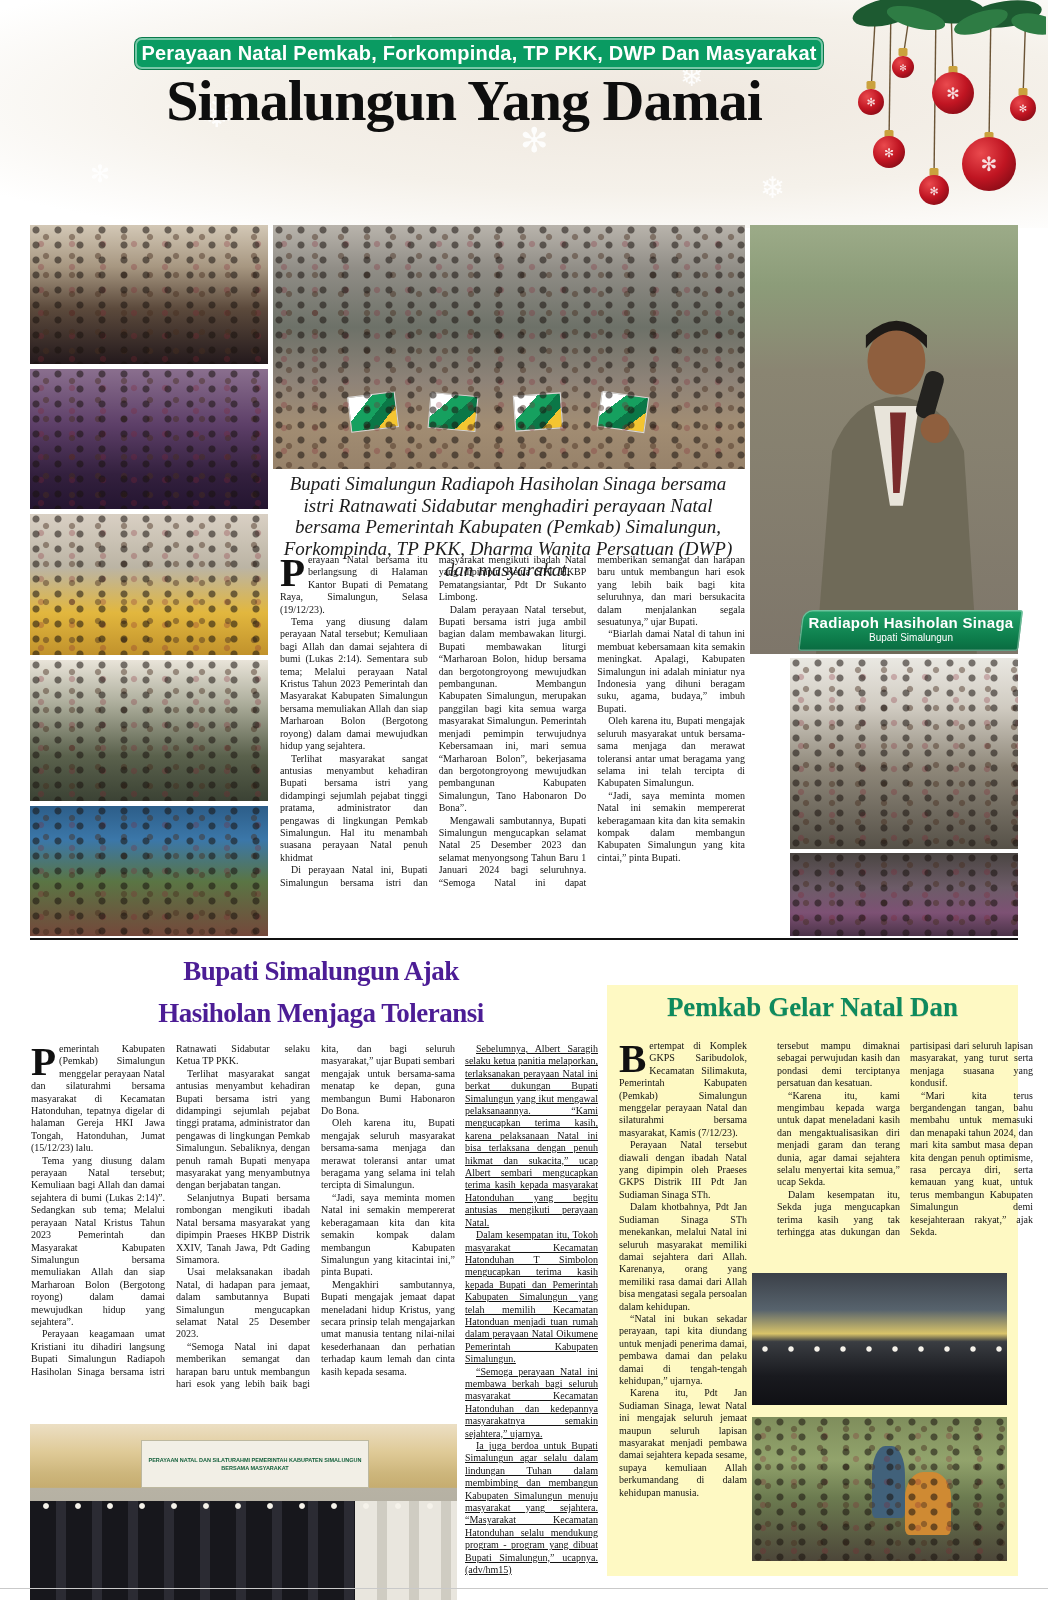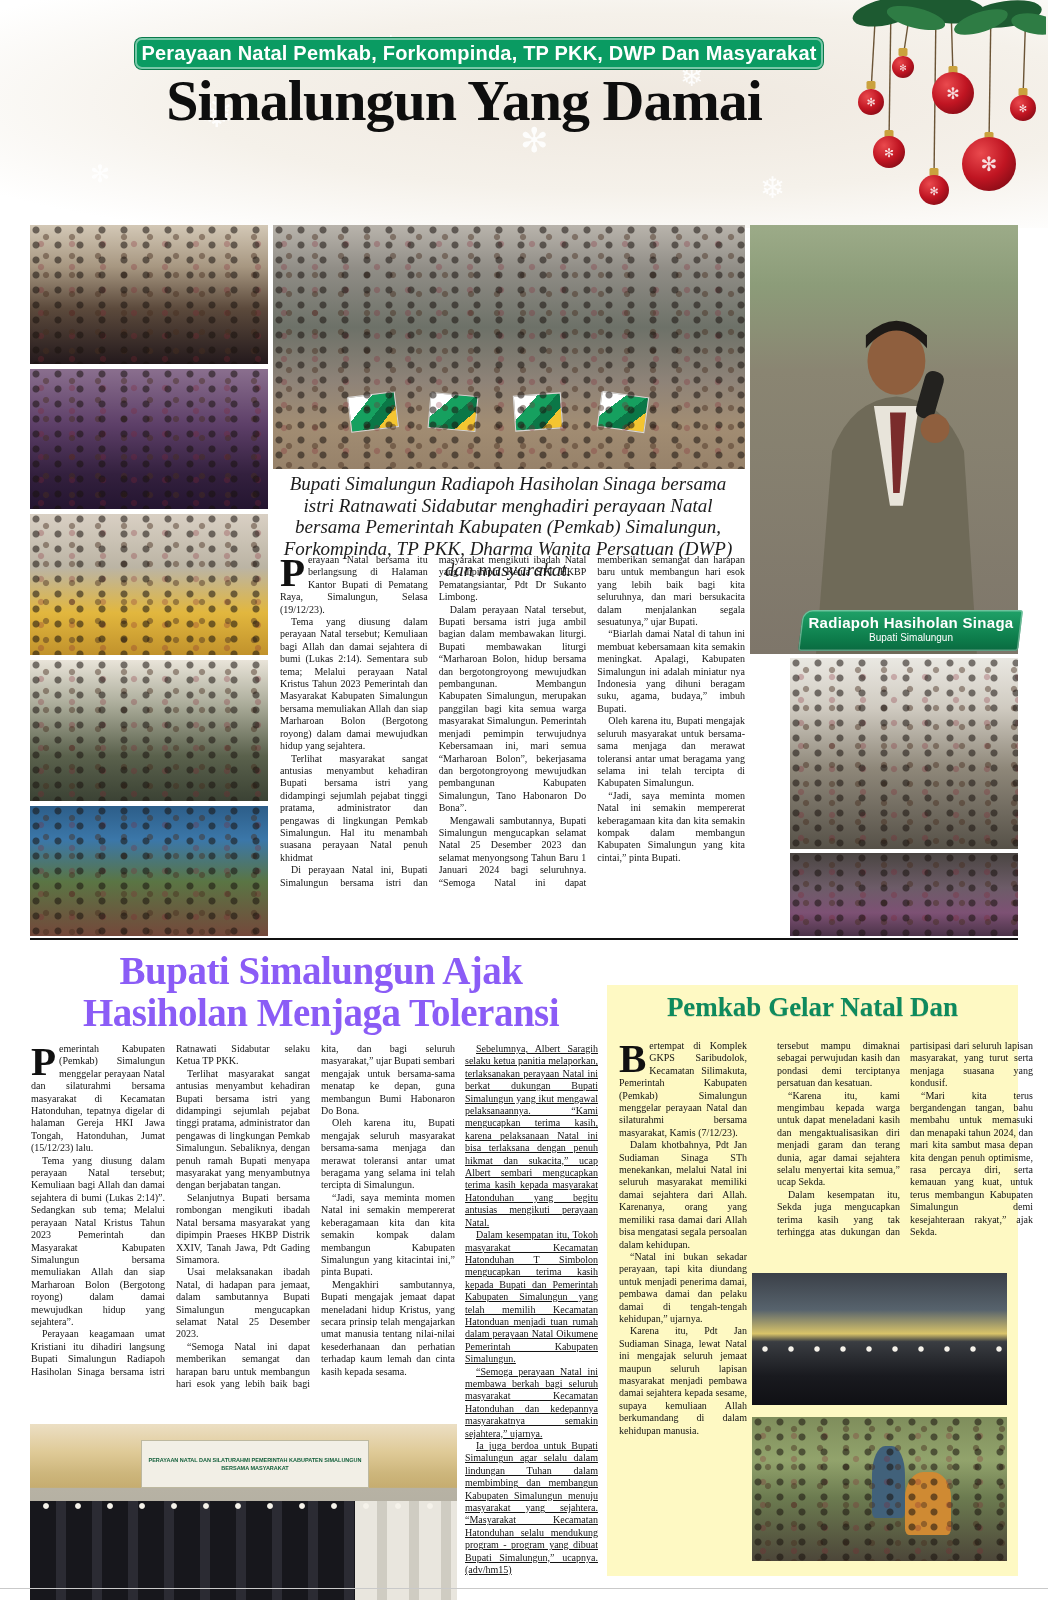--- a/index.html
+++ b/index.html
@@ -77,21 +77,21 @@
   .bottom-rule{position:absolute;left:0;top:1588px;width:1048px;height:1px;background:#c9c9c9;}
   .body-text{font-size:10px;line-height:12.4px;text-align:justify;color:#131313;}
   .body-text p{margin:0;text-indent:11px;}
   .body-text p.lead{text-indent:0;}
   .body-text p.lead::first-letter{float:left;font-size:41px;line-height:32px;font-weight:bold;
     padding:2px 3px 0 0;color:#111;}
   .body-text p.no-indent{text-indent:0;}
   #a1-body{position:absolute;left:280px;top:554px;width:465px;height:383px;
     column-count:3;column-gap:11px;overflow:hidden;}
   .a2-headline{position:absolute;left:40px;top:950px;width:562px;text-align:center;
-    font-weight:bold;font-size:39px;line-height:42px;color:#8b5cf6;letter-spacing:-.5px;}
+    font-weight:bold;font-size:27px;line-height:42px;color:#4c1d95;letter-spacing:-.5px;}
   #a2-main{position:absolute;left:31px;top:1043px;width:424px;height:378px;
     column-count:3;column-gap:11px;overflow:hidden;}
   #a2-side{position:absolute;left:465px;top:1043px;width:133px;height:542px;overflow:hidden;text-decoration:underline;}
   .a3-panel{position:absolute;left:607px;top:985px;width:411px;height:591px;background:#fef9c3;}
   .a3-headline{position:absolute;left:6px;top:8px;width:399px;text-align:center;
     font-weight:bold;font-size:27px;line-height:29px;color:#0e8a5d;text-shadow:0 1px 0 rgba(0,0,0,.12);}
   #a3-col1{position:absolute;left:619px;top:1040px;width:128px;height:512px;overflow:hidden;}
   #a3-rest{position:absolute;left:777px;top:1040px;width:256px;height:228px;
     column-count:2;column-gap:10px;overflow:hidden;}
   .fig-svg{position:absolute;bottom:0;left:8%;width:84%;height:92%;}
@@ -271,20 +271,21 @@
   </div>
 
   <div class="a3-panel">
     <h2 class="a3-headline" style="margin:0;">
       <span style="display:block;">Pemkab Gelar Natal Dan</span>
     </h2>
   </div>
 
   <div class="body-text" id="a3-col1">
     <p class="lead">Bertempat di Komplek GKPS Saribudolok, Kecamatan Silimakuta, Pemerintah Kabupaten (Pemkab) Simalungun menggelar perayaan Natal dan silaturahmi bersama masyarakat, Kamis (7/12/23).</p>
+    <p>Perayaan Natal tersebut diawali dengan ibadah Natal yang dipimpin oleh Praeses GKPS Distrik III Pdt Jan Sudiaman Sinaga STh.</p>
     <p>Dalam khotbahnya, Pdt Jan Sudiaman Sinaga STh menekankan, melalui Natal ini seluruh masyarakat memiliki damai sejahtera dari Allah. Karenanya, orang yang memiliki rasa damai dari Allah bisa mengatasi segala persoalan dalam kehidupan.</p>
     <p>“Natal ini bukan sekadar perayaan, tapi kita diundang untuk menjadi penerima damai, pembawa damai dan pelaku damai di tengah-tengah kehidupan,” ujarnya.</p>
     <p>Karena itu, Pdt Jan Sudiaman Sinaga, lewat Natal ini mengajak seluruh jemaat maupun seluruh lapisan masyarakat menjadi pembawa damai sejahtera kepada sesame, supaya kemuliaan Allah berkumandang di dalam kehidupan manusia.</p>
 
   </div>
 
   <div class="body-text" id="a3-rest">
     <p class="no-indent">tersebut mampu dimaknai sebagai perwujudan kasih dan pondasi demi terciptanya persatuan dan kesatuan.</p>
     <p>“Karena itu, kami mengimbau kepada warga untuk dapat meneladani kasih dan mengaktualisasikan diri menjadi garam dan terang dunia, agar damai sejahtera selalu menyertai kita semua,” ucap Sekda.</p>
     <p>Dalam kesempatan itu, Sekda juga mengucapkan terima kasih yang tak terhingga atas dukungan dan partisipasi dari seluruh lapisan masyarakat, yang turut serta menjaga suasana yang kondusif.</p>

